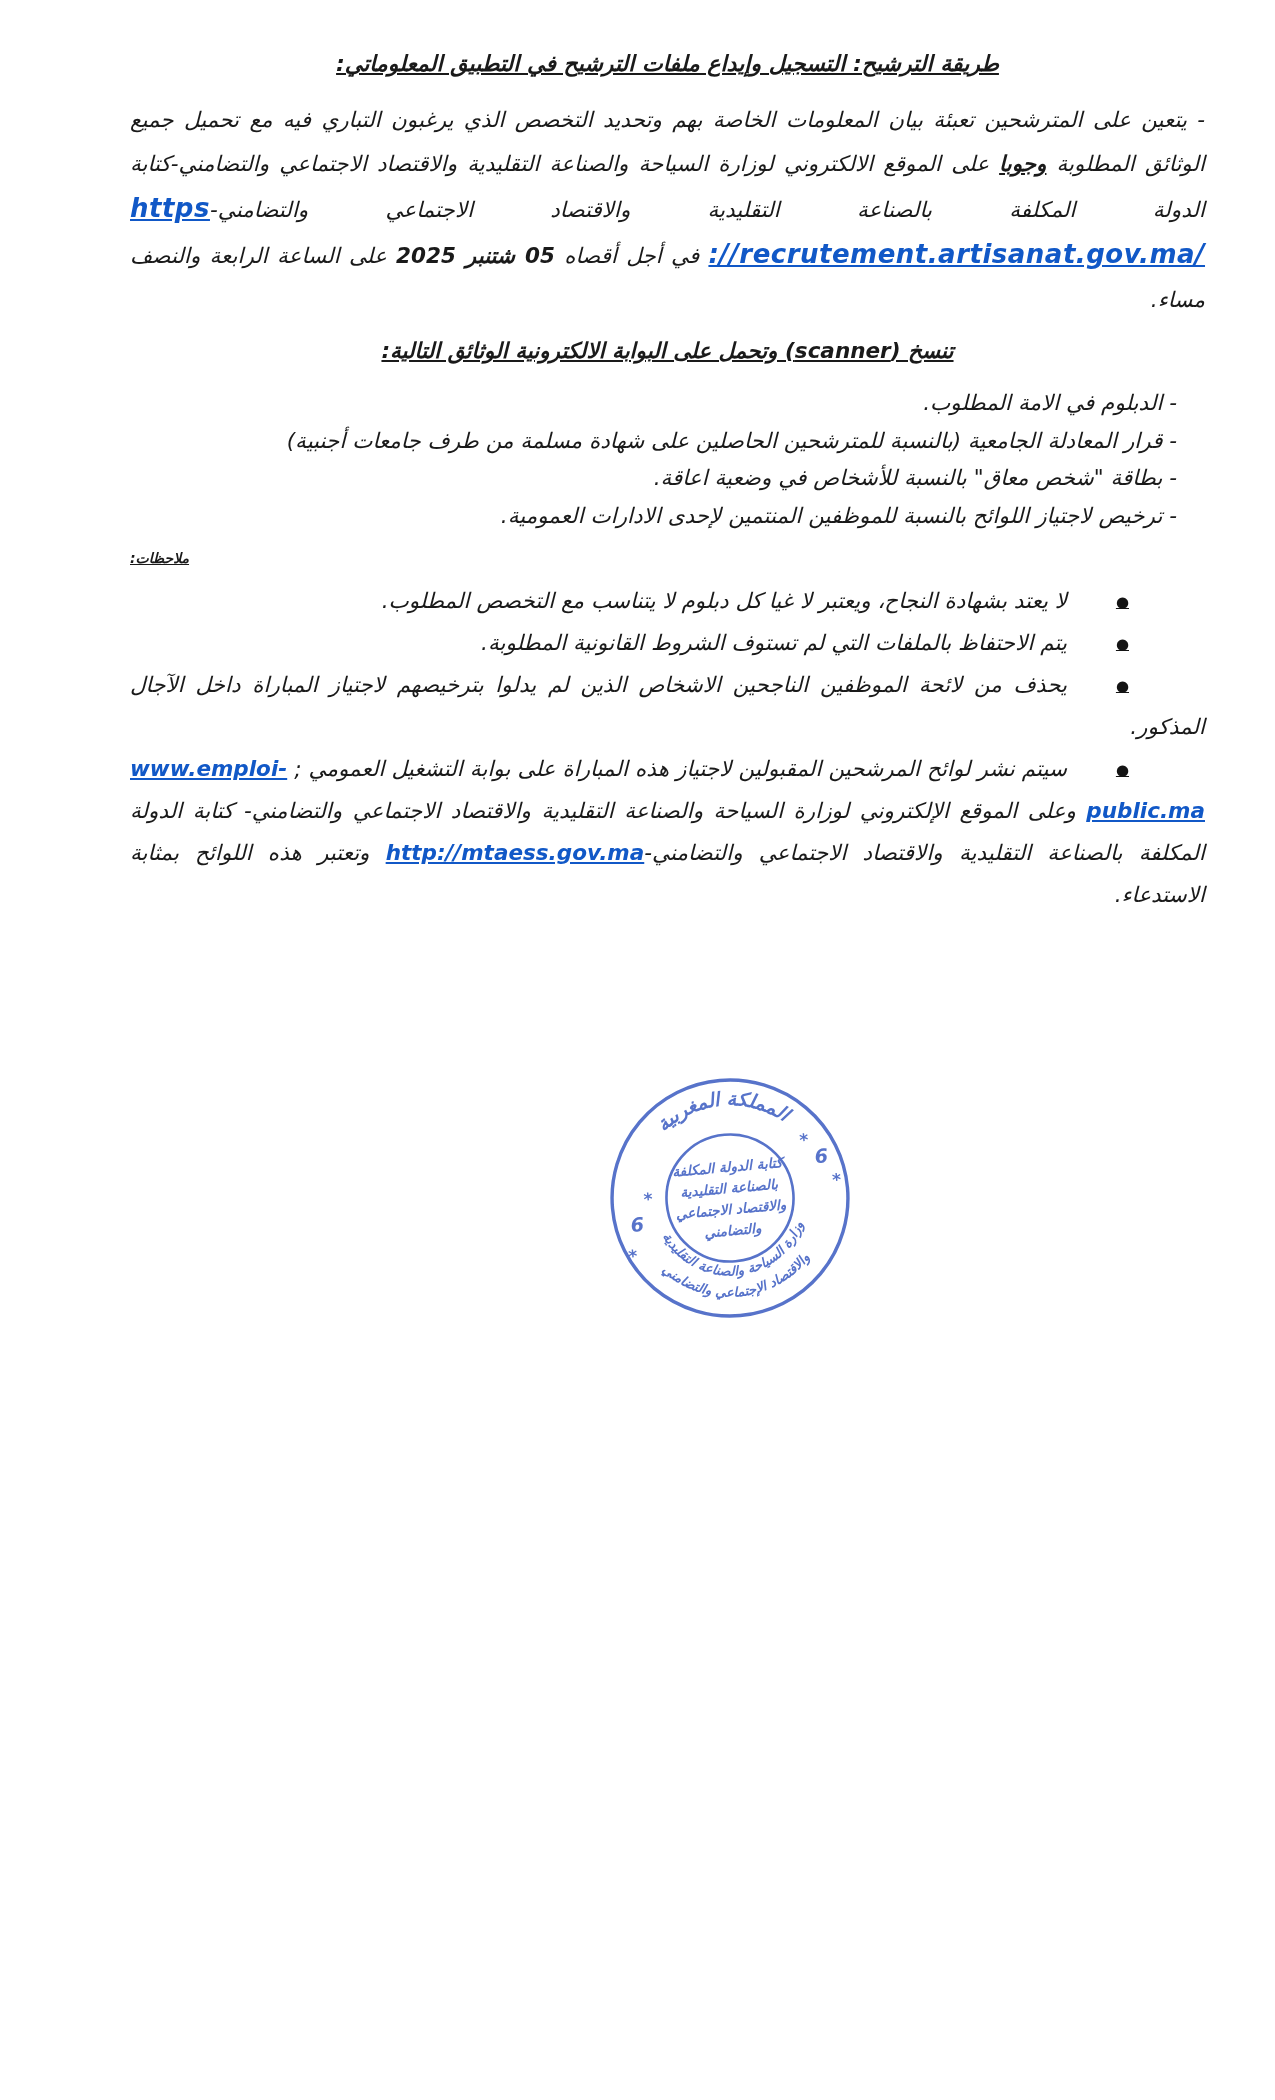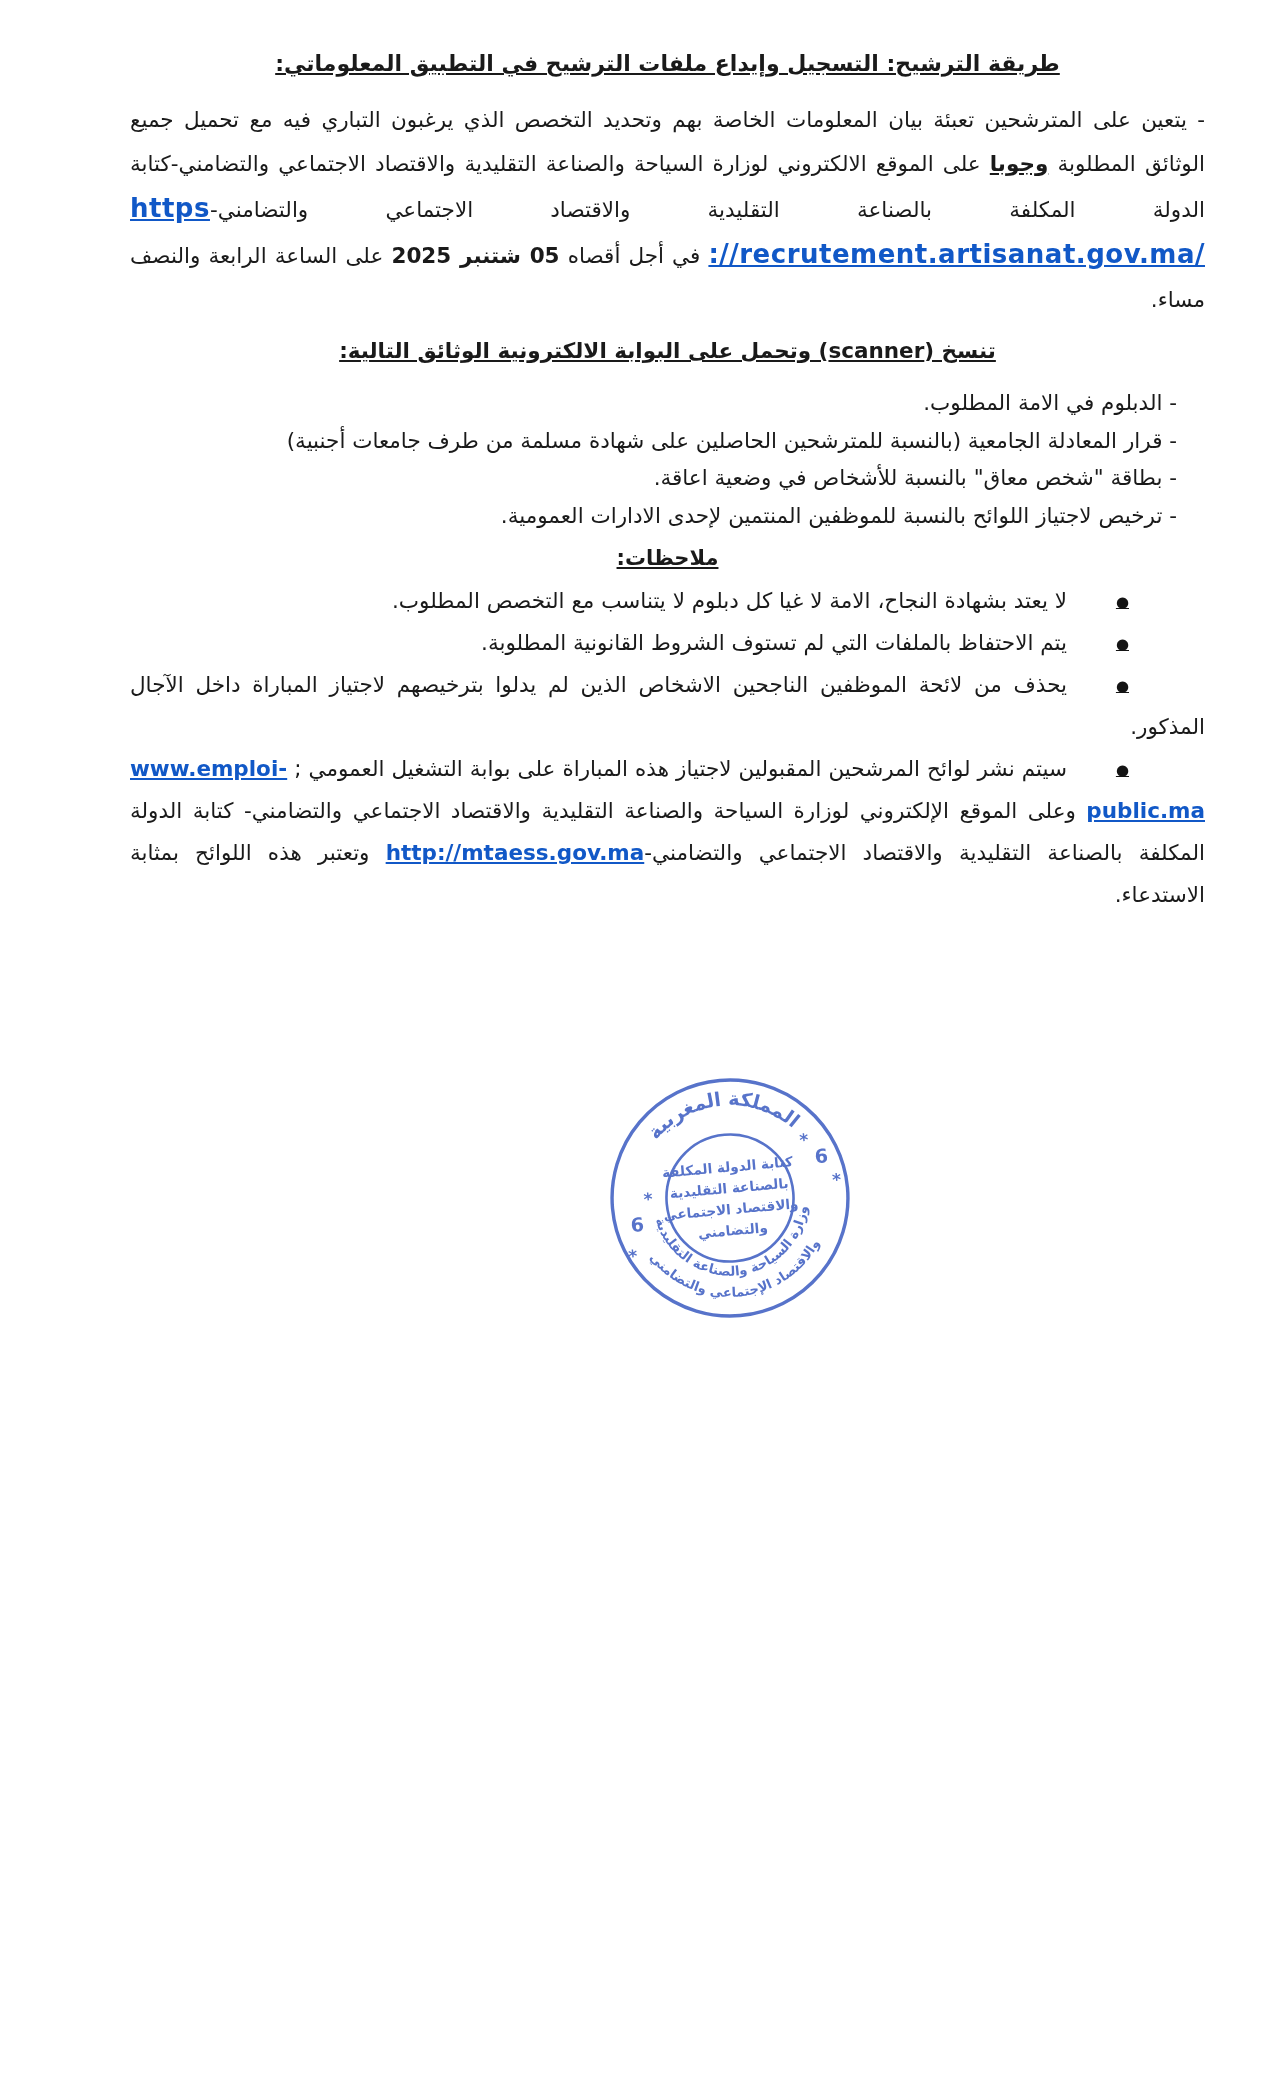--- a/index.html
+++ b/index.html
@@ -4,40 +4,41 @@
 <style>
   html,body{margin:0;padding:0;background:#ffffff;}
   .page{
     position:relative;
     width:1215px;height:2100px;
     background:#ffffff;
     font-family:"DejaVu Sans", sans-serif;
     color:#1a1a1a;
     direction:rtl;
     overflow:hidden;
+    font-style:italic;
   }
   .content{padding:44px 70px 0 70px;}
   .title{
     font-size:22px;font-weight:700;line-height:40px;
     text-align:center;text-decoration:underline;margin:0;
   }
   .para{font-size:21.5px;line-height:44px;text-align:justify;margin:14px 0 0 0;}
   .bu{font-weight:700;text-decoration:underline;}
   .b{font-weight:700;}
   .link{color:#1158c7;font-weight:700;text-decoration:underline;unicode-bidi:embed;cursor:pointer;}
   .link-big{font-size:26px;letter-spacing:.5px;}
   .docs-heading{
     font-size:21.5px;font-weight:700;line-height:42px;
     text-decoration:underline;text-align:center;margin:8px 0 0 0;
   }
   .doc-list{margin-top:12px;padding:0 28px 0 0;font-size:21.5px;line-height:37.5px;}
   .doc-item{text-align:justify;}
   .notes-heading{
-    font-size:21px;font-weight:700;line-height:44px;
-    text-decoration:underline;text-align:center;margin:2px 0 0 0;
+    font-size:14px;font-weight:700;line-height:44px;
+    text-decoration:underline;text-align:left;margin:2px 0 0 0;
   }
   .note{
     position:relative;font-size:21.5px;line-height:42px;
     text-align:justify;text-indent:138px;margin:0;
   }
   .note .bullet{
     position:absolute;right:76px;top:1px;
     text-indent:0;font-size:15px;font-weight:700;text-decoration:underline;
     color:#141414;
   }
@@ -63,21 +64,21 @@
 
     <div class="doc-list">
       <div class="doc-item">- الدبلوم في الامة المطلوب.</div>
       <div class="doc-item">- قرار المعادلة الجامعية (بالنسبة للمترشحين الحاصلين على شهادة مسلمة من طرف جامعات أجنبية)</div>
       <div class="doc-item">- بطاقة "شخص معاق" بالنسبة للأشخاص في وضعية اعاقة.</div>
       <div class="doc-item">- ترخيص لاجتياز اللوائح بالنسبة للموظفين المنتمين لإحدى الادارات العمومية.</div>
     </div>
 
     <h2 class="notes-heading">ملاحظات:</h2>
 
-    <div class="note"><span class="bullet">●</span><span>لا يعتد بشهادة النجاح، الامة لا غيا كل دبلوم لا يتناسب مع التخصص المطلوب.</span></div>
+    <div class="note"><span class="bullet">●</span><span>لا يعتد بشهادة النجاح، ويعتبر لا غيا كل دبلوم لا يتناسب مع التخصص المطلوب.</span></div>
     <div class="note"><span class="bullet">●</span><span>يتم الاحتفاظ بالملفات التي لم تستوف الشروط القانونية المطلوبة.</span></div>
     <div class="note"><span class="bullet">●</span><span>يحذف من لائحة الموظفين الناجحين الاشخاص الذين لم يدلوا بترخيصهم لاجتياز المباراة داخل الآجال المذكور.</span></div>
 
     <div class="note"><span class="bullet">●</span><span>سيتم نشر لوائح المرشحين المقبولين لاجتياز هذه المباراة على بوابة التشغيل العمومي </span><a class="link" dir="ltr">www.emploi-</a><span> ; </span><a class="link" dir="ltr">public.ma</a><span> وعلى الموقع الإلكتروني لوزارة السياحة والصناعة التقليدية والاقتصاد الاجتماعي والتضامني- كتابة الدولة المكلفة بالصناعة التقليدية والاقتصاد الاجتماعي والتضامني-</span><a class="link" dir="ltr">http://mtaess.gov.ma</a><span> وتعتبر هذه اللوائح بمثابة الاستدعاء.</span></div>
 
   </div>
 
   <svg class="stamp" width="252" height="252" viewBox="0 0 250 250">
     <defs>
       <path id="arcTop" d="M 30,128 A 95,95 0 0 1 220,128"></path>

